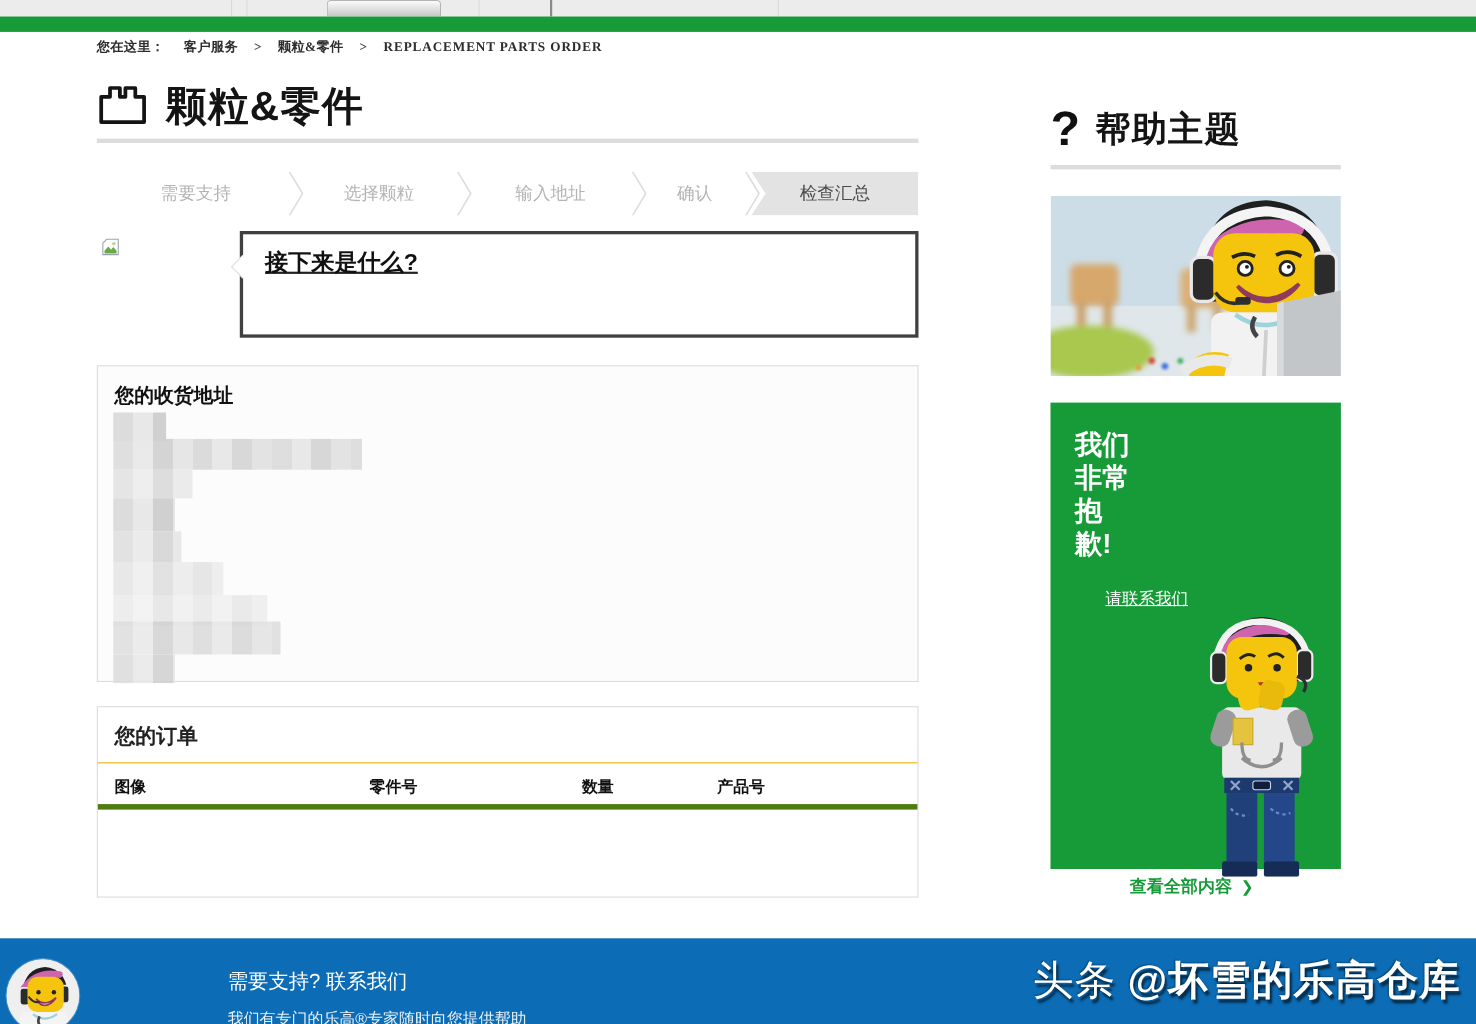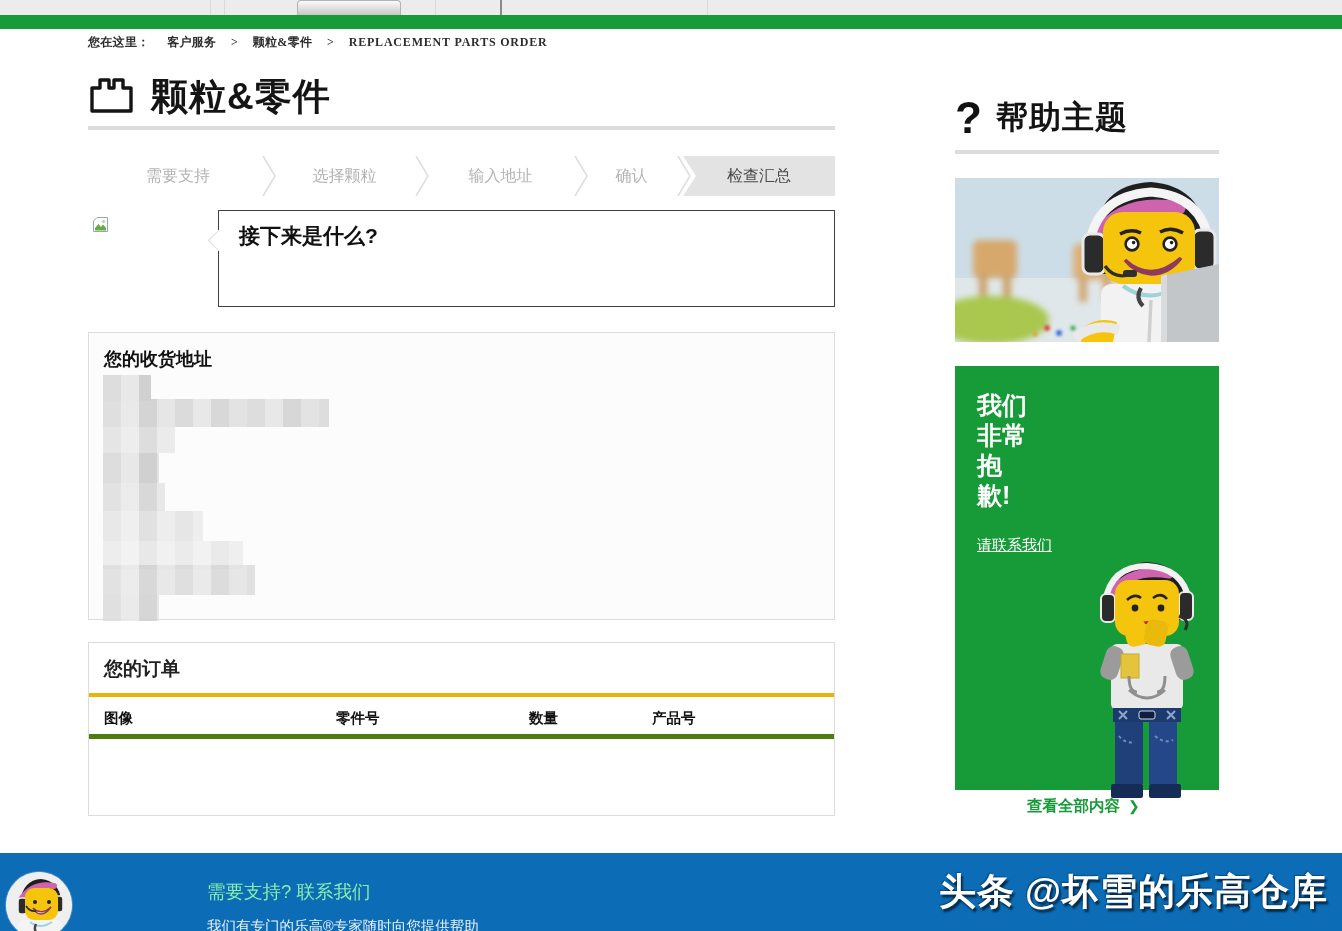--- a/index.html
+++ b/index.html
@@ -31,72 +31,72 @@
   
   .steps { position:absolute; left:88px; top:156px; width:747px; height:40px; display:flex; font-size:16px; }
   .step { display:flex; align-items:center; justify-content:center; color:#b4b4b4; height:40px; }
   .step.active { background:#e3e3e3; color:#4a4a4a;
     clip-path:polygon(0 0,100% 0,100% 100%,0 100%,13px 50%); }
   .step-sep { position:absolute; top:0; }
 
   
   .broken-img { position:absolute; left:92px; top:216px; }
   .whatsnext { position:absolute; left:218px; top:210px; width:617px; min-height:97px;
-    background:#fff; border:1px solid #404040; padding:11px 20px 15px; }
+    background:#fff; border:3px solid #404040; padding:11px 20px 15px;text-decoration:underline; }
   .whatsnext:before { content:""; position:absolute; left:-8px; top:22px; width:14px; height:14px;
     background:#fff; border-left:1px solid #ddd; border-bottom:1px solid #ddd; transform:rotate(45deg); }
   .whatsnext h2 { font-size:21px; font-weight:bold; color:#111; margin-bottom:2px; }
   .whatsnext p { font-size:15px; line-height:1.75; color:#333; }
 
   
   .card { position:absolute; left:88px; background:#fcfcfc; border:1px solid #dcdcdc; }
   .card h3 { font-size:18px; font-weight:bold; color:#111; }
   .address-card { top:332px; width:747px; height:288px; }
   .address-card h3 { padding:14px 15px 6px; }
   .mosaic-wrap { position:absolute; left:14px; top:42px; }
   .mosaic { position:absolute; background-image:
       linear-gradient(90deg, rgba(0,0,0,.07) 0 18px, rgba(0,0,0,.02) 18px 36px, rgba(0,0,0,.12) 36px 54px, rgba(0,0,0,.04) 54px 72px, rgba(0,0,0,.09) 72px 90px, rgba(0,0,0,.03) 90px 108px, rgba(0,0,0,.10) 108px 126px, rgba(0,0,0,.05) 126px 144px, rgba(0,0,0,.08) 144px 162px, rgba(0,0,0,.03) 162px 180px, rgba(0,0,0,.11) 180px 198px, rgba(0,0,0,.05) 198px 216px, rgba(0,0,0,.08) 216px 234px);
     background-color:#ededed; }
 
   .order-card { top:642px; width:747px; height:174px; background:#fff; }
-  .order-title { padding:13px 15px 11px; font-size:19px; font-weight:bold; border-bottom:4px solid #eab308; }
+  .order-title { padding:13px 15px 11px; font-size:19px; font-weight:bold; border-bottom:1px solid #eab308; }
   .order-head { position:relative; height:42px; border-bottom:5px solid #4d7c0f; font-size:14.5px; font-weight:bold; color:#111; }
   .order-head span, .order-row .val { position:absolute; }
   .oc1 { left:15px; }  .oc2 { left:247px; } .oc3 { left:440px; } .oc4 { left:563px; }
   .order-head span { top:12px; }
   .order-row { position:relative; height:82px; font-size:14.5px; color:#333; }
   .order-row .val { top:12px; }
   .thumb { position:absolute; left:14px; top:8px; width:66px; height:66px; background:#fff; border:1px solid #e3e3e3; }
 
   
   .help-title { position:absolute; left:955px; top:96px; display:flex; align-items:center; gap:14px; }
   .help-qmark { font-size:44px; font-weight:900; color:#111; line-height:1; }
   .help-title h2 { font-size:32px; font-weight:bold; color:#141414; letter-spacing:1px; }
   .help-rule { position:absolute; left:955px; top:150px; width:264px; height:4px; background:#dcdcdc; }
   .help-photo { position:absolute; left:955px; top:178px; width:264px; height:164px; overflow:hidden; }
 
   .sorry-box { position:absolute; left:955px; top:366px; width:264px; height:424px; padding:24px 0 0 22px; color:#fff; }
   .sorry-title { font-size:25px; font-weight:bold; line-height:1.2; width:58px; word-break:normal; }
   .sorry-body { width:82px; font-size:15px; line-height:1.38; margin-top:3px; }
   .sorry-link { display:inline-block; width:82px; margin-top:24px; font-size:15px; line-height:1.45;
-    color:#fff; text-decoration:underline; cursor:pointer; }
+    color:#fff; text-decoration:underline; cursor:pointer;margin-left:28px; }
   .sorry-minifig { position:absolute; right:8px; bottom:-12px; }
 
   .view-all { position:absolute; left:1027px; top:796px; font-size:15.5px; font-weight:bold; cursor:pointer; }
   .view-all .arrow { margin-left:8px; font-size:14px; }
 
   
   .footer { position:absolute; left:0; top:853px; width:1342px; height:78px; }
   .avatar { position:absolute; left:6px; top:19px; width:66px; height:66px; border-radius:50%;
     overflow:hidden; background:#f2f2f2; box-shadow:0 0 0 1px rgba(255,255,255,.25); }
-  .support-title { position:absolute; left:207px; top:26px; font-size:18.5px; color:#86efac; cursor:pointer; }
+  .support-title { position:absolute; left:207px; top:26px; font-size:18.5px; color:#ffffff; cursor:pointer; }
   .support-sub { position:absolute; left:207px; top:64px; font-size:14.5px; color:#e8f1f8; }
   .watermark { position:absolute; right:14px; top:14px; font-size:37px; font-weight:bold; color:#fff;
     text-shadow:2px 3px 2px rgba(0,0,0,.6), -1px -1px 1px rgba(0,0,0,.3); letter-spacing:1px; }
-  .watermark b { font-weight:700; margin-right:10px; }
+  .watermark b { font-weight:400; margin-right:10px; }
 </style>
 </head>
 <body>
 
 <div id="app">
 
   <div class="chrome">
     <div class="sep" style="left:210px"></div>
     <div class="sep" style="left:224px"></div>
     <div class="chrome-tab"></div>

